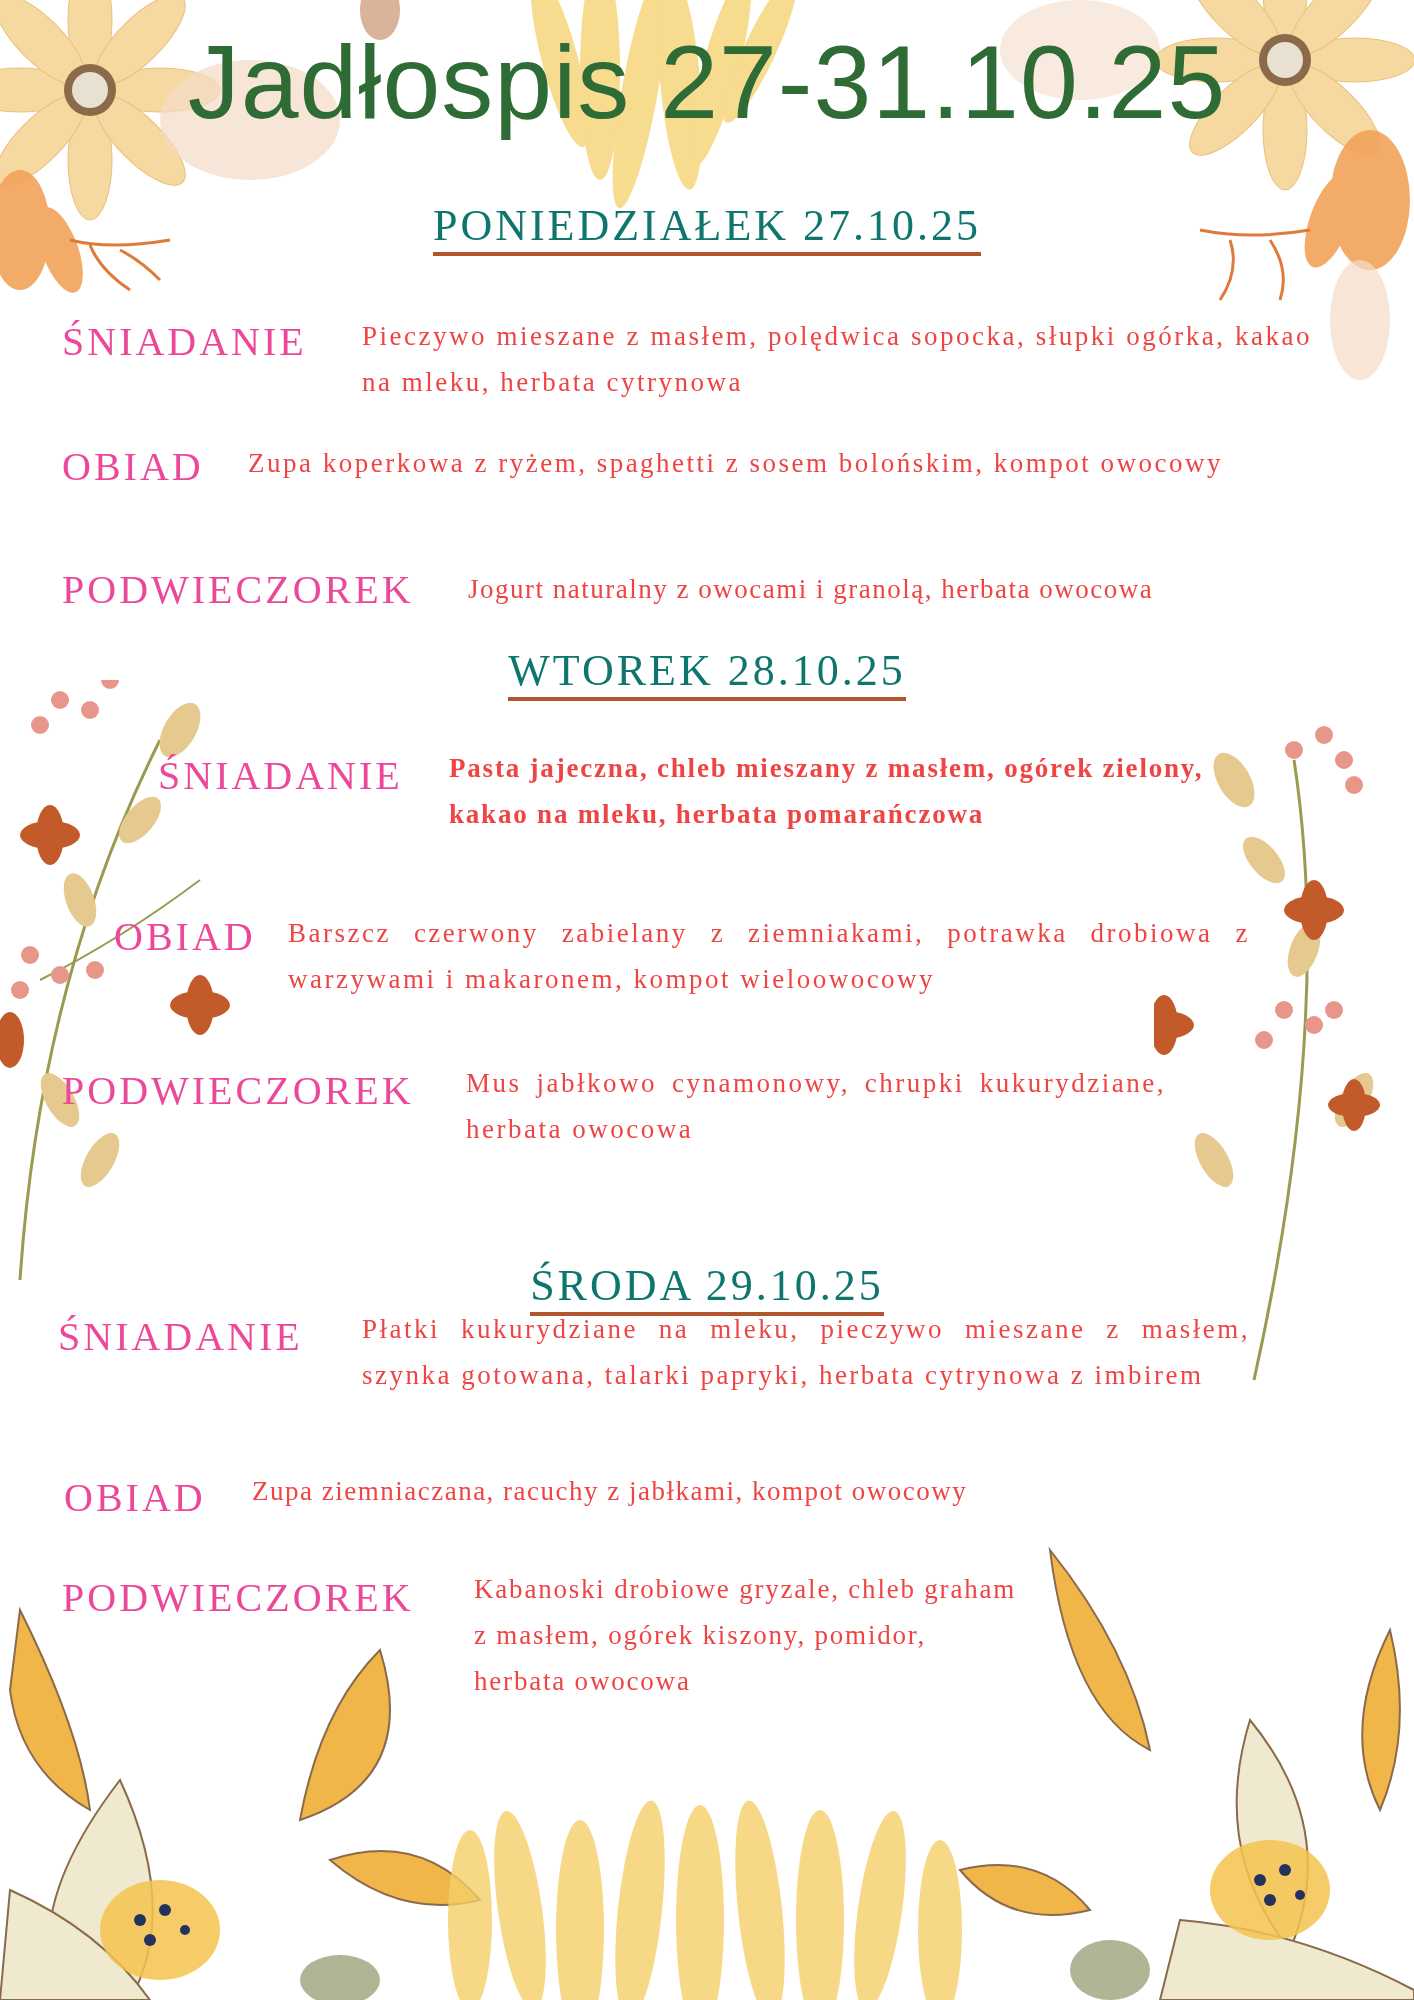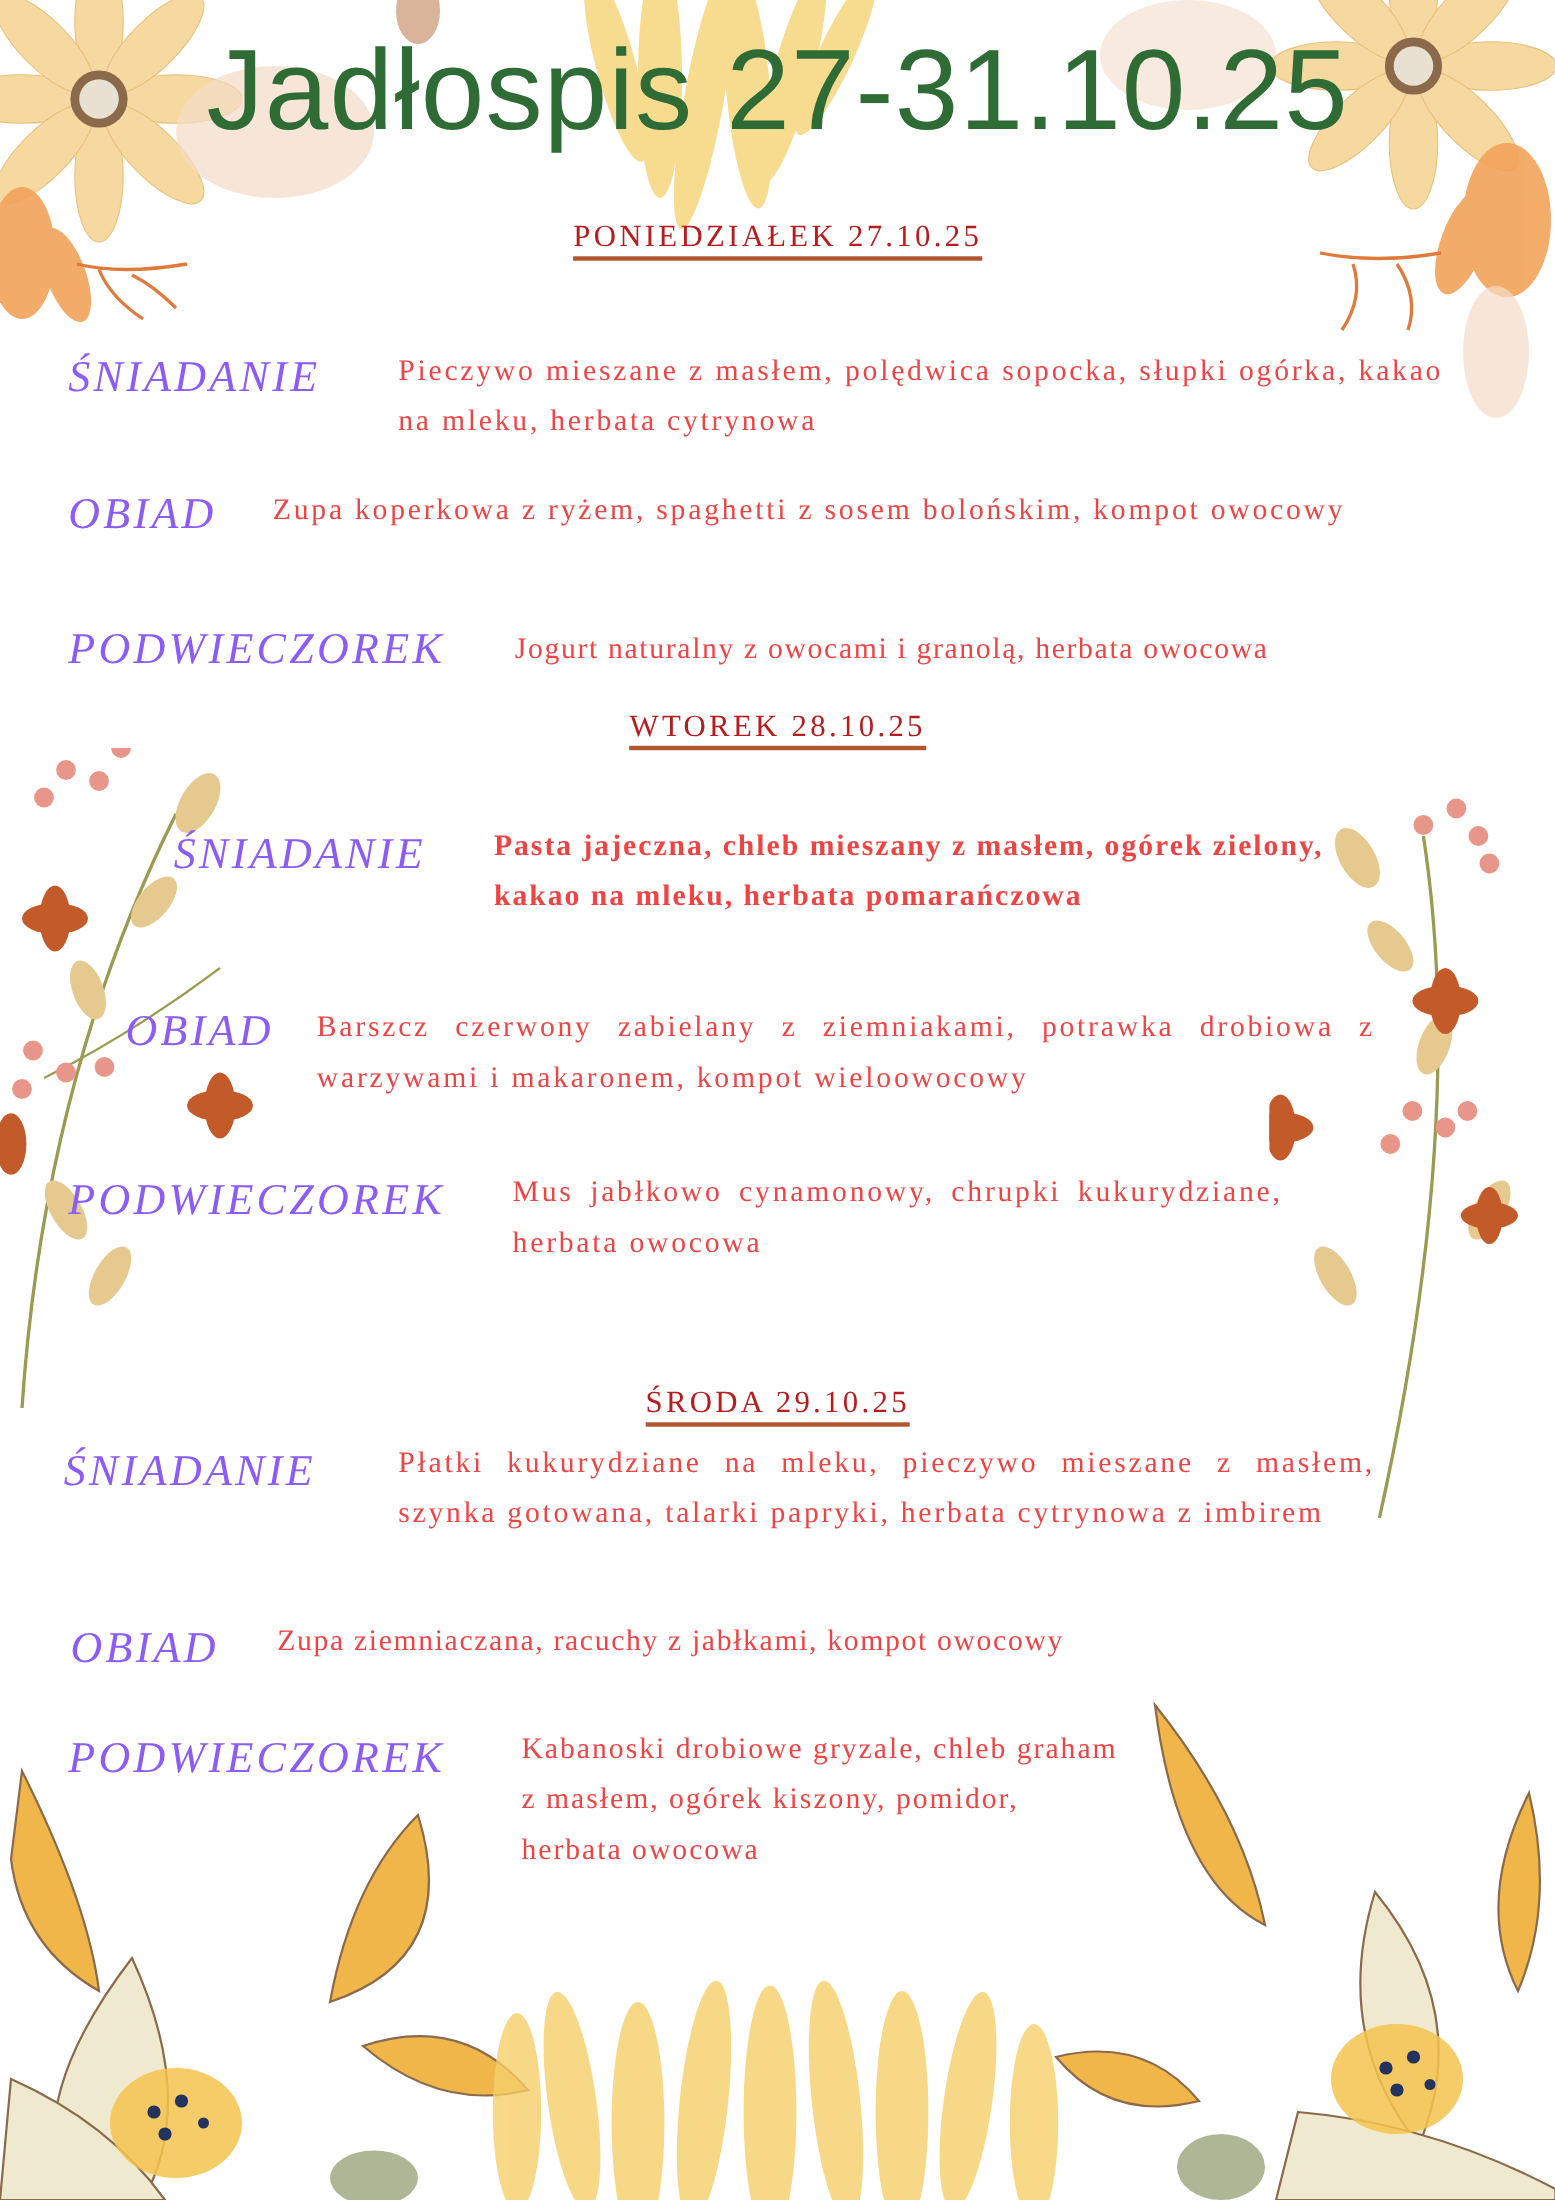--- a/index.html
+++ b/index.html
@@ -1,21 +1,21 @@
 <!DOCTYPE html>
 <html><head>
 <meta charset="utf-8">
 <style>
   html, body { margin:0; padding:0; }
   body { width:1414px; height:2000px; position:relative; overflow:hidden; background:#ffffff; font-family:"DejaVu Serif", serif; }
   .deco { position:absolute; pointer-events:none; }
   .title { position:absolute; left:0; width:1414px; top:22px; text-align:center; color:#2f6b35; font-family:Liberation Sans, sans-serif; font-size:104px; line-height:120px; letter-spacing:1px; }
-  .day { position:absolute; left:0; width:1414px; text-align:center; color:#b91c1c; font-family:"Liberation Serif", serif; font-size:28px; letter-spacing:3px; }
+  .day { position:absolute; left:0; width:1414px; text-align:center; color:#0f766e; font-family:"Liberation Serif", serif; font-size:44px; letter-spacing:3px; }
   .day span { border-bottom:4px solid #b0552e; padding-bottom:2px; }
-  .lbl { position:absolute; color:#8b5cf6; font-family:"Liberation Serif", serif; font-size:40px; letter-spacing:3px; white-space:nowrap;font-style:italic; }
+  .lbl { position:absolute; color:#ec4899; font-family:"Liberation Serif", serif; font-size:40px; letter-spacing:3px; white-space:nowrap; }
   .txt { position:absolute; color:#ef4444; font-family:"Liberation Serif", serif; font-size:27px; line-height:46px; letter-spacing:2.5px; text-align:justify; }
 </style>
 </head>
 <body>
 
 <svg class="deco" width="1414" height="380" style="left:0;top:0;">
 
   <g transform="translate(90,90)">
     <g fill="#f6d9a0" stroke="#e8c07a" stroke-width="1">
       <ellipse cx="0" cy="-70" rx="22" ry="60"></ellipse>

